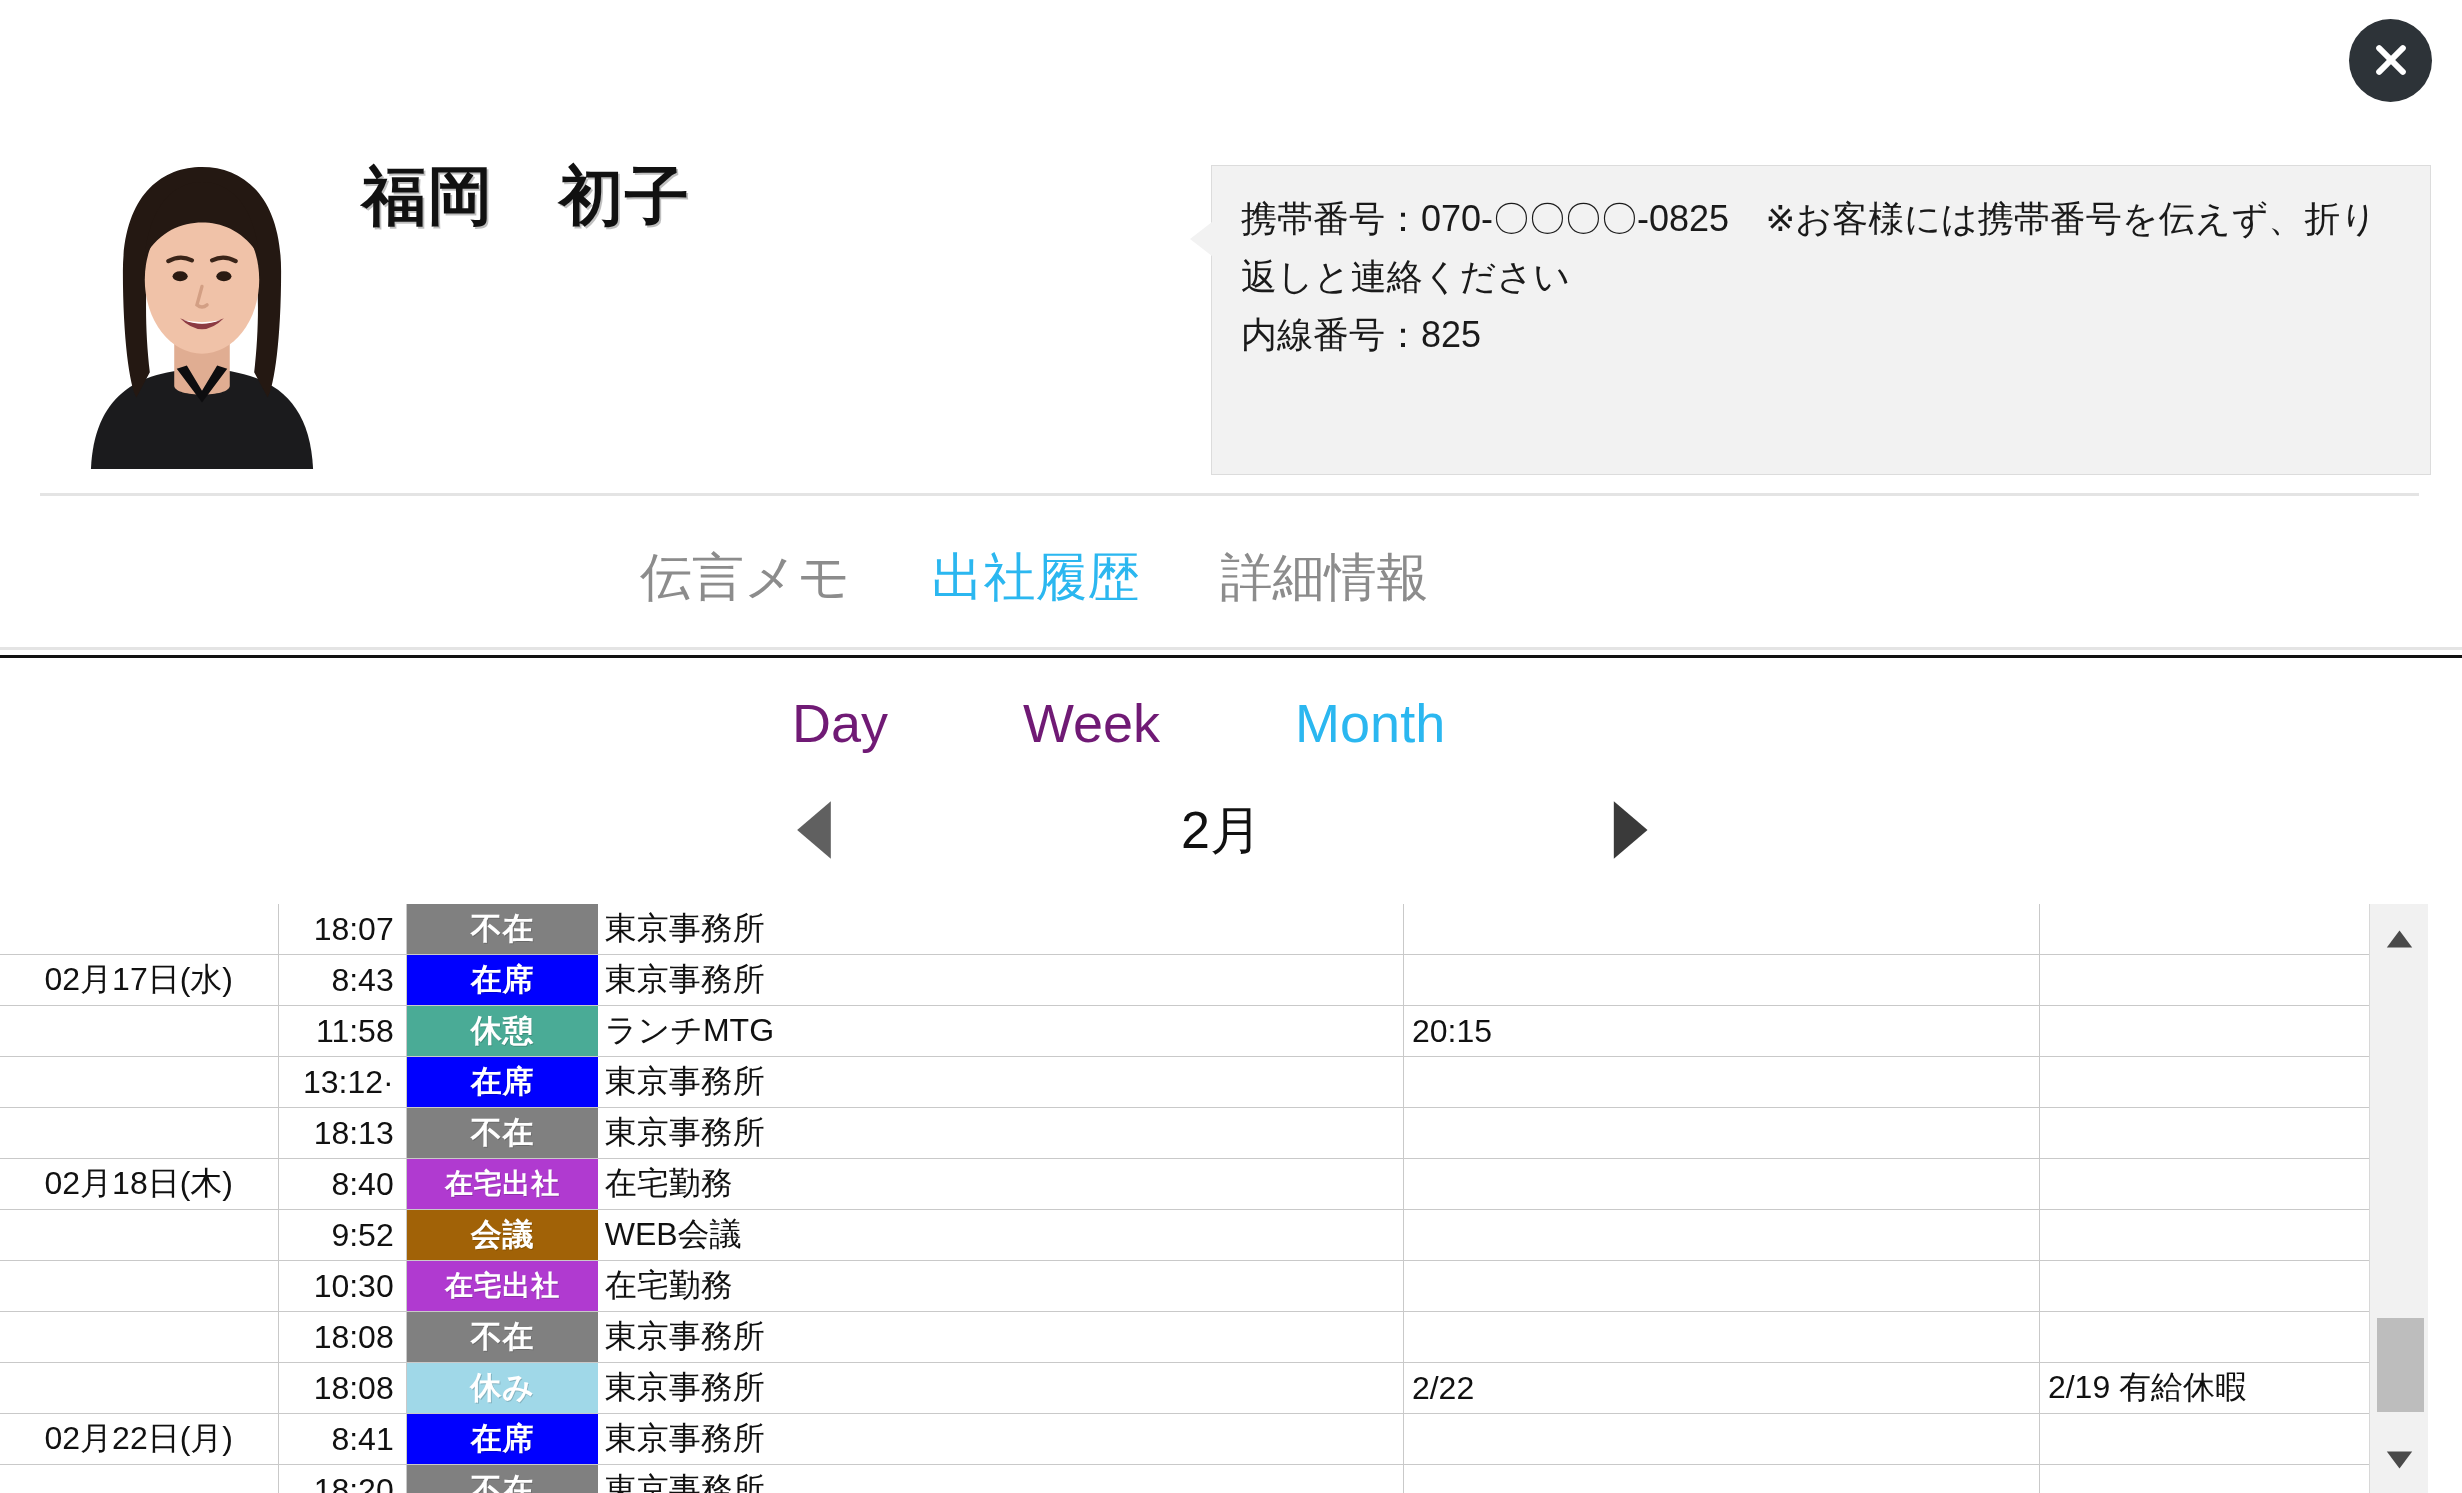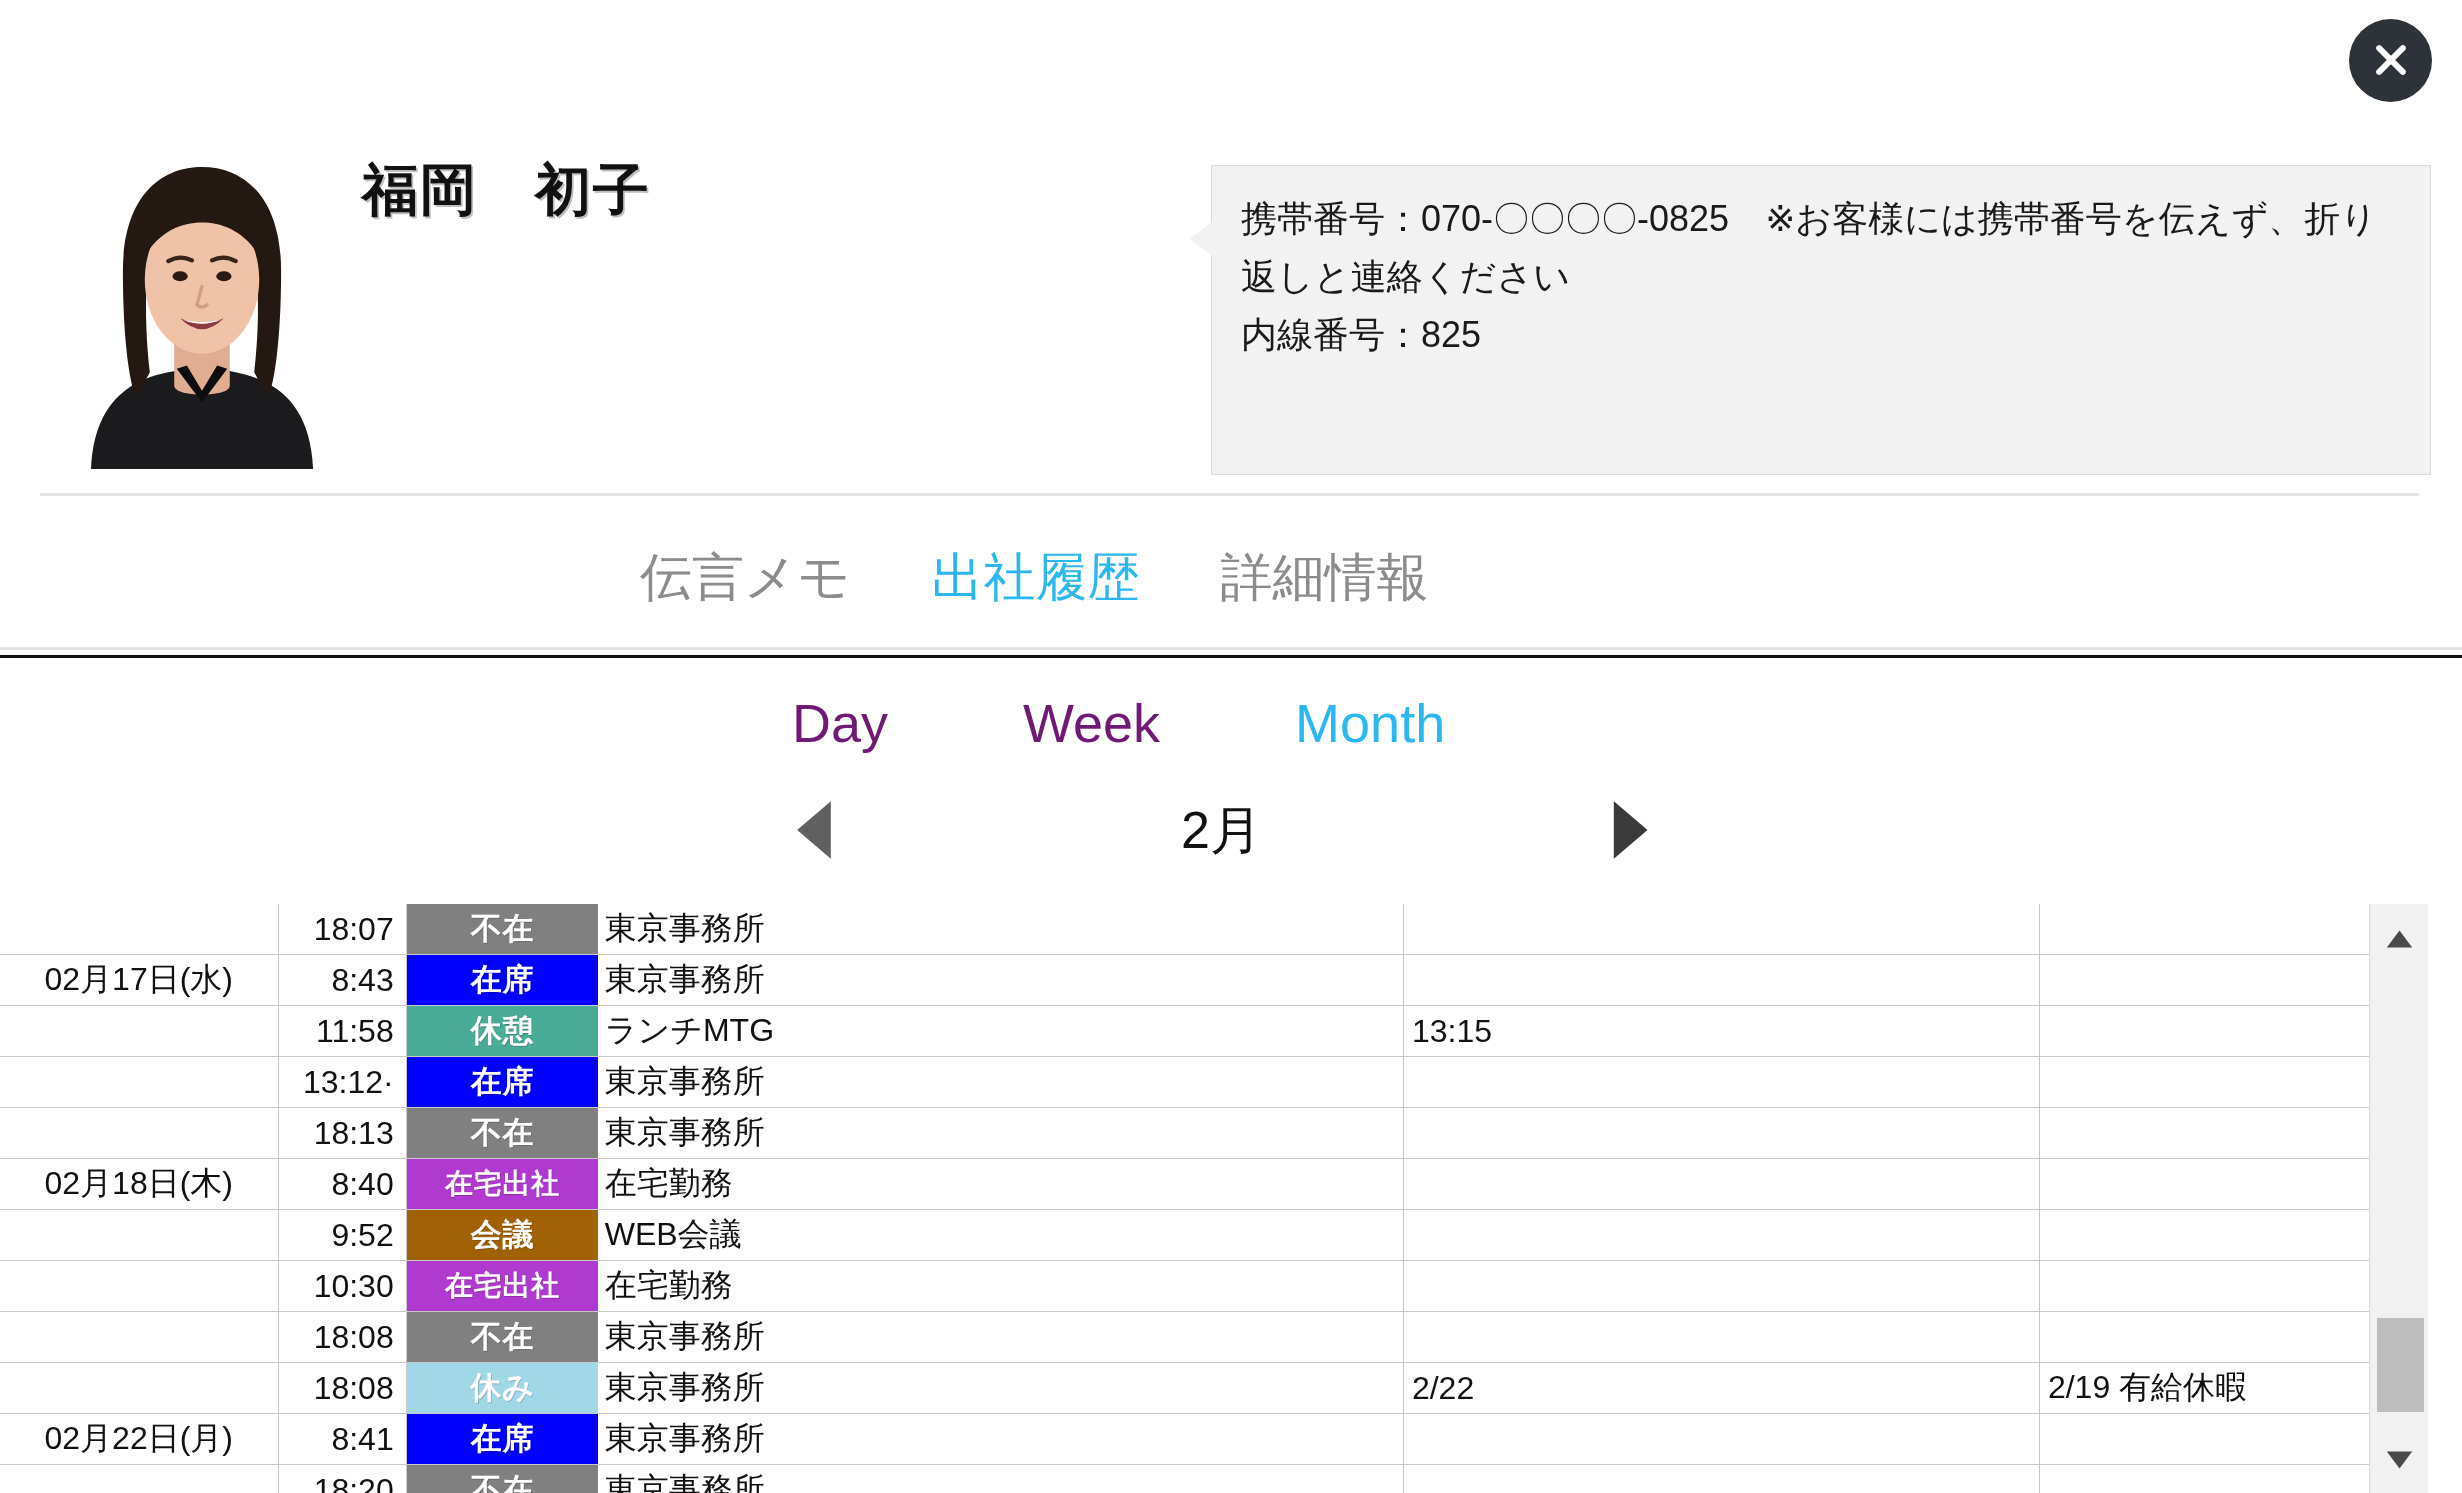--- a/index.html
+++ b/index.html
@@ -38,21 +38,21 @@
     position: absolute;
     left: 42px; top: 145px;
     width: 320px; height: 324px;
     overflow: hidden;
     background: #ffffff;
   }
   .avatar svg { display:block; }
   .person-name {
     position: absolute;
     left: 362px; top: 153px;
-    font-size: 56px;
+    font-size: 64px;
     font-weight: bold;
     color: #111111;
     letter-spacing: 1.7px;
     white-space: pre;
     text-shadow: 1.7px 1.7px 0 rgba(0,0,0,0.25);
   }
 
   
   .balloon {
     position: absolute;
@@ -366,21 +366,21 @@
             <td class="cell-ex1"></td>
             <td class="cell-ex2"></td>
           </tr>
           <tr>
             <td class="cell-date"></td>
             <td class="cell-time">11:58</td>
             <td class="cell-stat">
               <div class="badge" style="background: rgb(74, 171, 150);">休憩</div>
             </td>
             <td class="cell-loc">ランチMTG</td>
-            <td class="cell-ex1">13:15</td>
+            <td class="cell-ex1">20:15</td>
             <td class="cell-ex2"></td>
           </tr>
           <tr>
             <td class="cell-date"></td>
             <td class="cell-time">13:12·</td>
             <td class="cell-stat">
               <div class="badge" style="background: rgb(0, 0, 255);">在席</div>
             </td>
             <td class="cell-loc">東京事務所</td>
             <td class="cell-ex1"></td>

